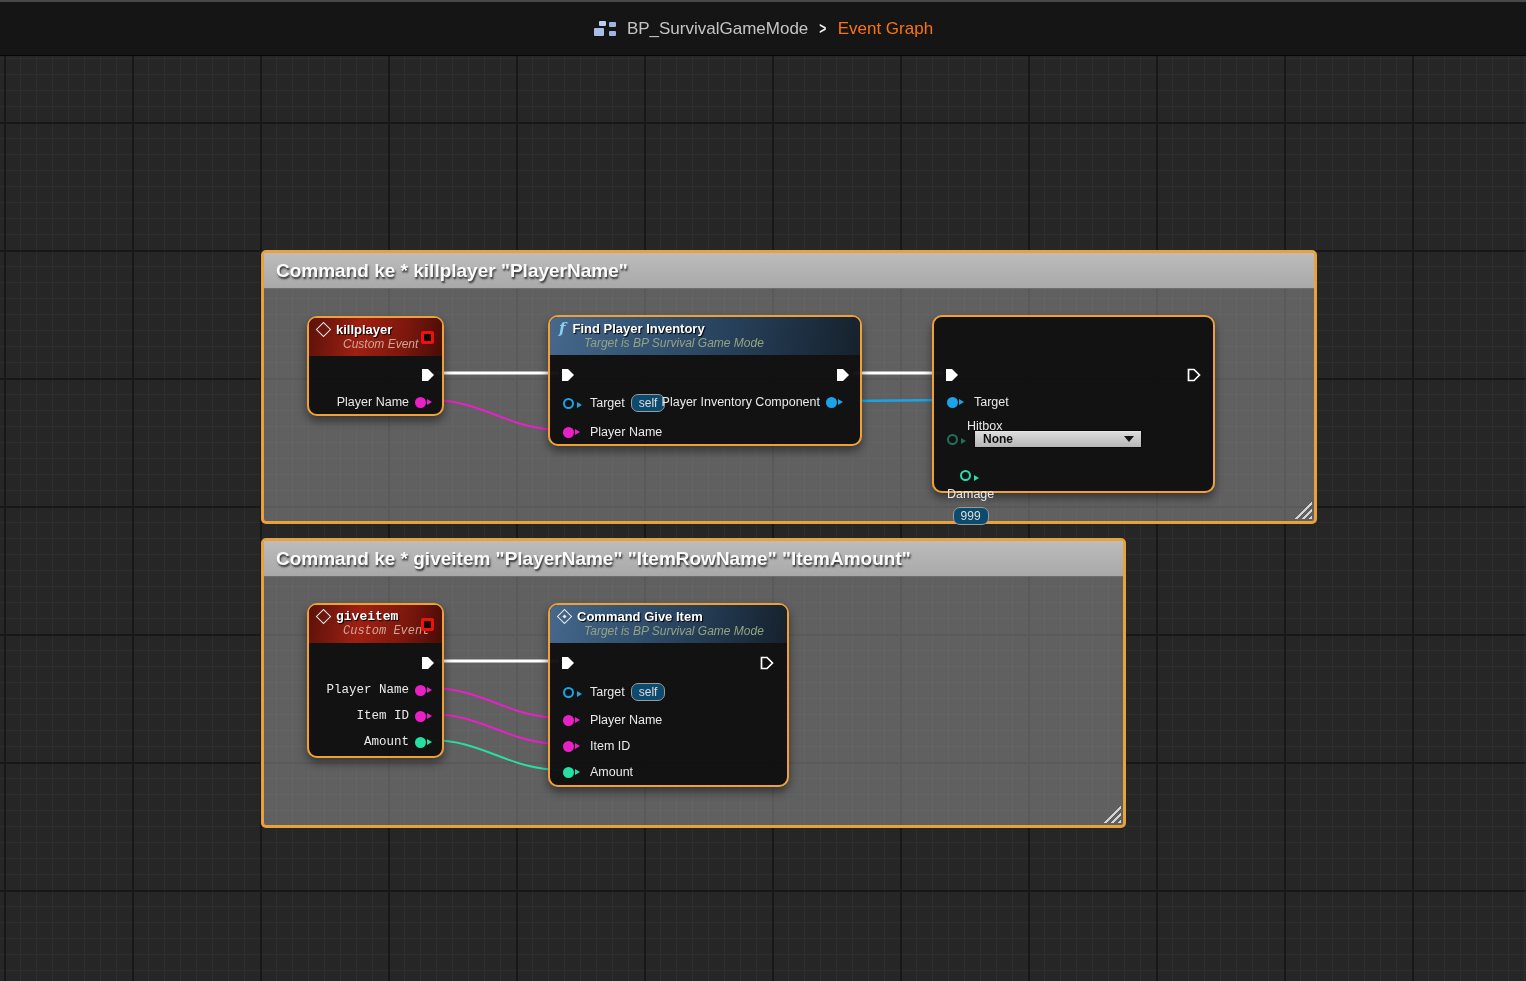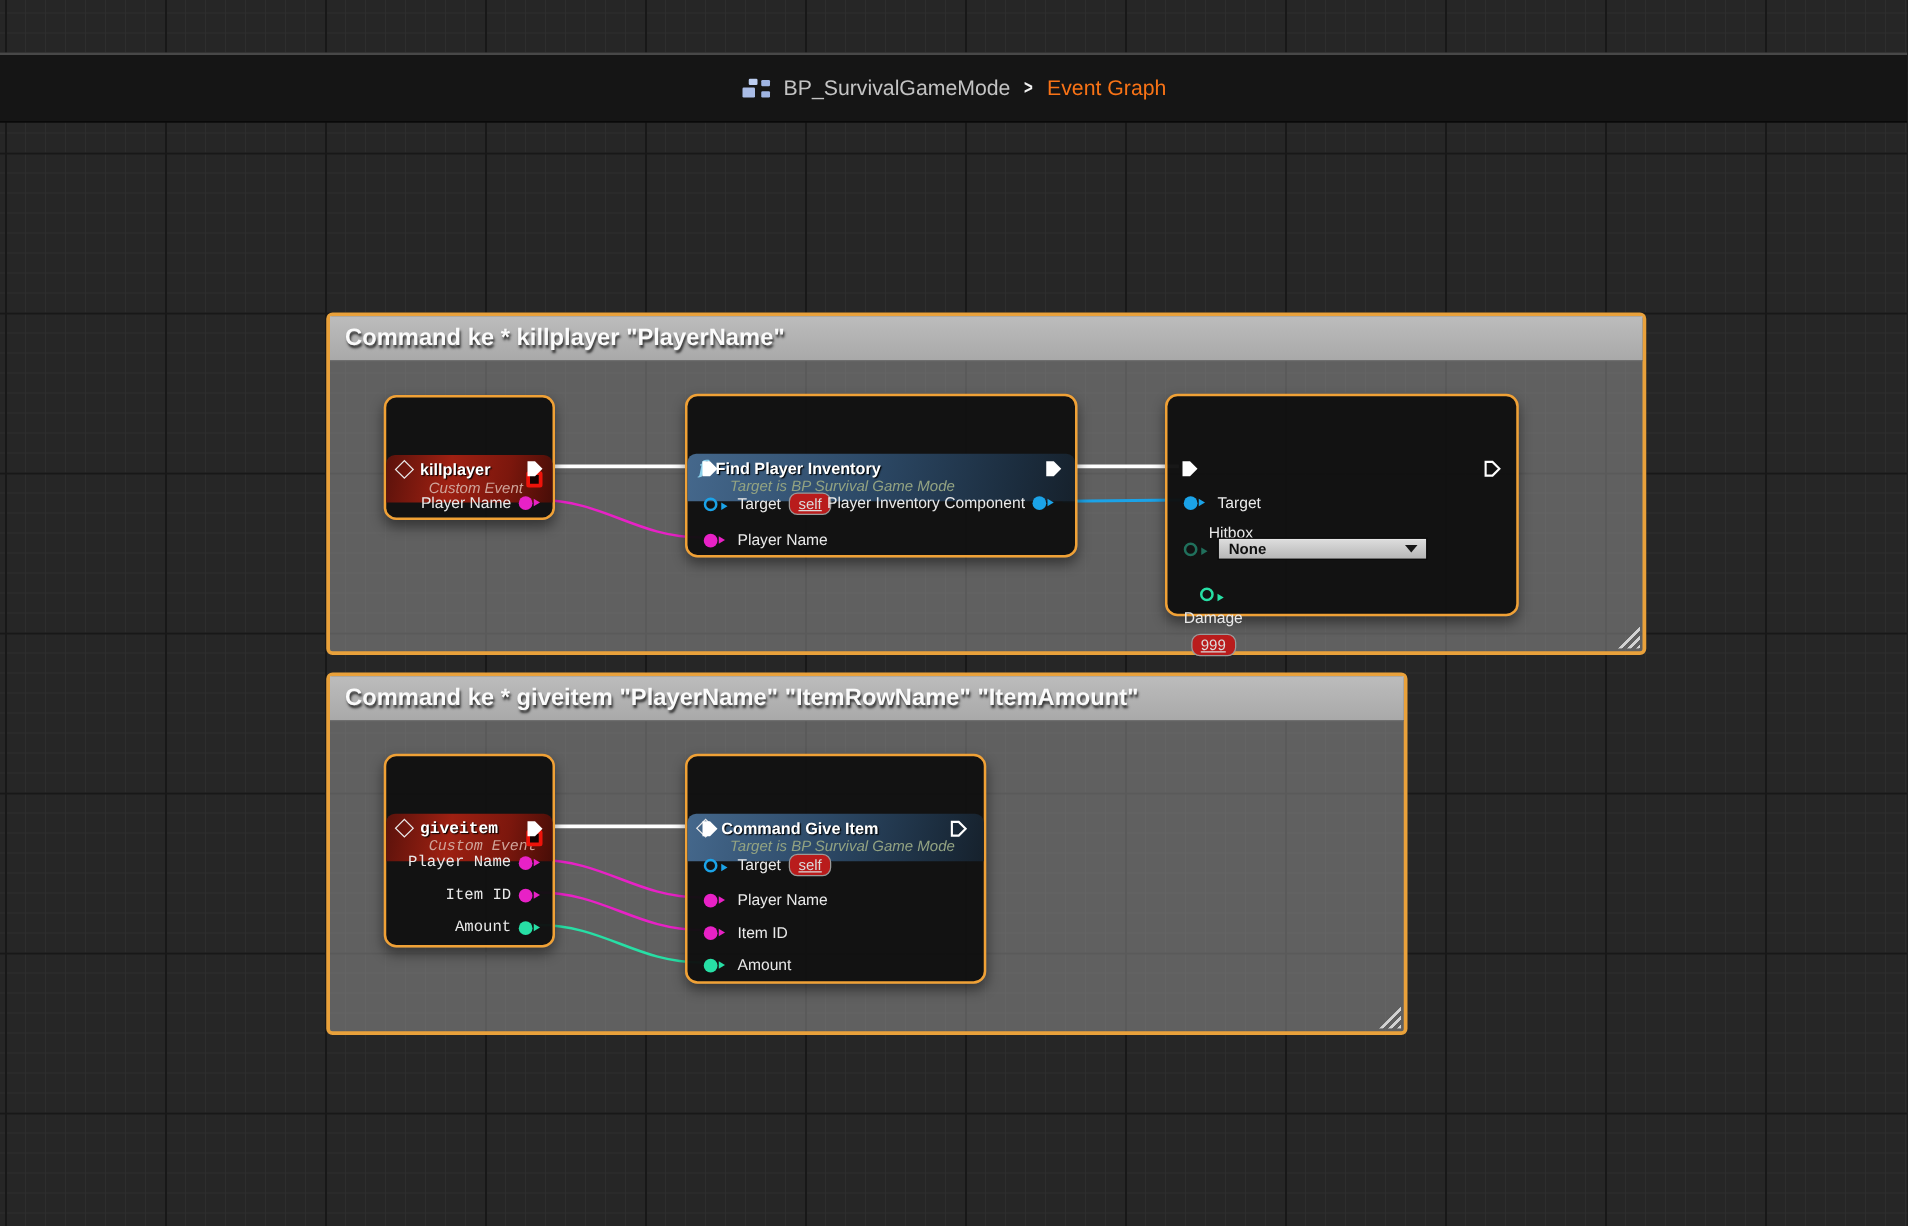--- a/index.html
+++ b/index.html
@@ -15,21 +15,21 @@
       linear-gradient(#2e2e2e 1px, transparent 1px),
       linear-gradient(90deg, #2e2e2e 1px, transparent 1px);
     background-size:128px 128px,128px 128px,16px 16px,16px 16px;
     background-position:4px -6px,4px -6px,4px -6px,4px -6px;
   }
 
   
   .topbar {
     position:absolute; left:0; top:0; width:1526px; height:56px;
     background:#151515; border-top:2px solid #484848; border-bottom:1px solid #060606;
-    display:flex; align-items:center; justify-content:center; gap:10px; z-index:6;margin-top:42px;
+    display:flex; align-items:center; justify-content:center; gap:10px; z-index:6;
   }
   .topbar .bpname { color:#c4c4c4; font-size:17px; }
   .topbar .sep { color:#f2f2f2; font-size:16px; font-weight:bold; transform:scaleX(.75); }
   .topbar .tabname { color:#f97316; font-size:17px; }
 
   
   .comment {
     position:absolute; border:3px solid #e9a13b; border-radius:5px;
     background:rgba(150,150,150,0.53); z-index:1;
   }
@@ -50,21 +50,21 @@
 
   
   svg.wires { position:absolute; left:0; top:0; z-index:2; pointer-events:none; }
 
   
   .node {
     position:absolute; z-index:3; background:rgba(15,15,15,0.96);
     border:2px solid #f0a136; border-radius:10px;
     box-shadow:0 5px 10px rgba(0,0,0,0.45);
   }
-  .hdr { border-radius:7px 7px 0 0; padding:4px 9px 5px; position:relative;margin-top:46px; }
+  .hdr { border-radius:7px 7px 0 0; padding:4px 9px 5px; position:relative; }
   .hdr-red  { background:linear-gradient(100deg,#5a120b 0%,#9e2012 38%,#7c170d 72%,#470d07 100%); }
   .hdr-blue { background:linear-gradient(100deg,#45688c 0%,#2d4a68 45%,#1b2c3d 85%,#16212c 100%); }
   .hdr-row { display:flex; align-items:center; gap:7px; }
   .hdr-title { color:#fff; font-size:13px; font-weight:bold; text-shadow:1px 1px 1px #000; white-space:nowrap; }
   .hdr-sub { font-size:12px; font-style:italic; margin-left:25px; white-space:nowrap; }
   .sub-red  { color:#cfa49a; }
   .sub-blue { color:#93a382; }
 
   .badge-red {
     position:absolute; top:13px; right:8px; width:13px; height:13px;
@@ -93,22 +93,22 @@
   .dpin.filled::after, .dpin.hollow::after { border-left-color:currentColor; }
   .c-magenta { color:#e821c6; }
   .c-blue    { color:#1ba3e8; }
   .c-teal    { color:#27dfa5; }
   .c-dteal   { color:#20705c; }
 
   .epin { width:14px; height:14px; flex:0 0 auto; }
   .epin svg { display:block; }
 
   .value-box {
-    border:1px solid #9a9a9a; border-radius:7px; background:#b91c1c;
-    color:#dcdcdc; font-size:12px; height:18px; line-height:16px; padding:0 7px;text-decoration:underline;
+    border:1px solid #9a9a9a; border-radius:7px; background:#0c4a6e;
+    color:#dcdcdc; font-size:12px; height:18px; line-height:16px; padding:0 7px;
   }
 
   .dropdown {
     width:168px; height:18px; background:linear-gradient(#dedede,#b6b6b6);
     border:1px solid #0a0a0a; display:flex; align-items:center; padding-left:8px;
     color:#101010; font-size:12px; box-shadow:0 1px 0 rgba(255,255,255,0.25) inset;
   }
   .dropdown .arrow { margin-left:auto; margin-right:7px; width:0; height:0;
     border-left:5px solid transparent; border-right:5px solid transparent;
     border-top:6px solid #161616; }

